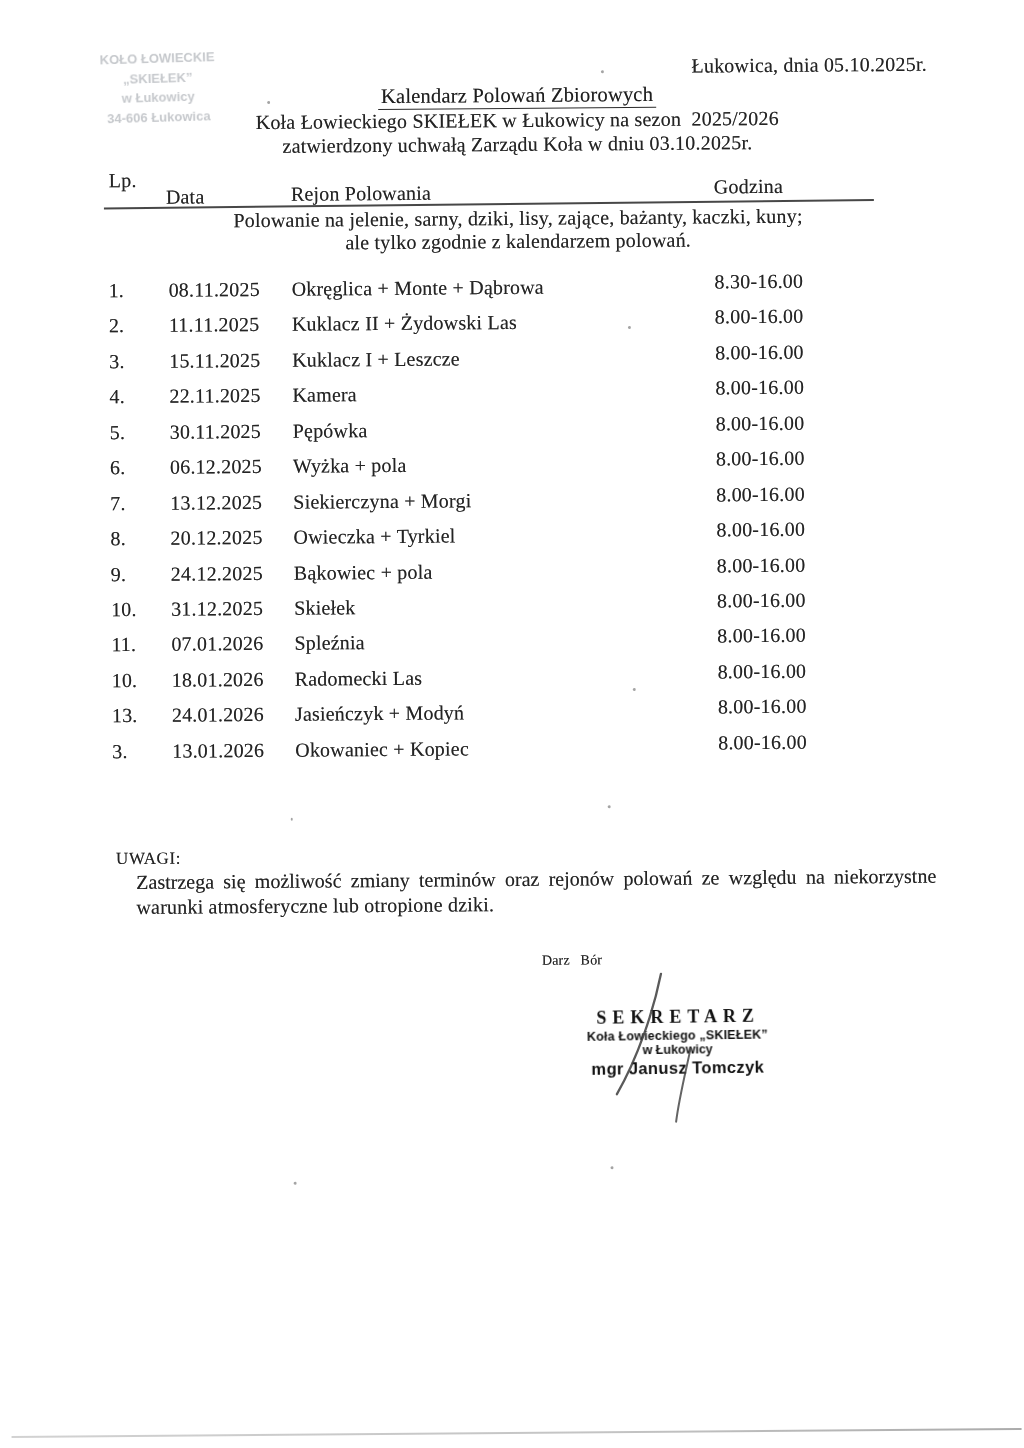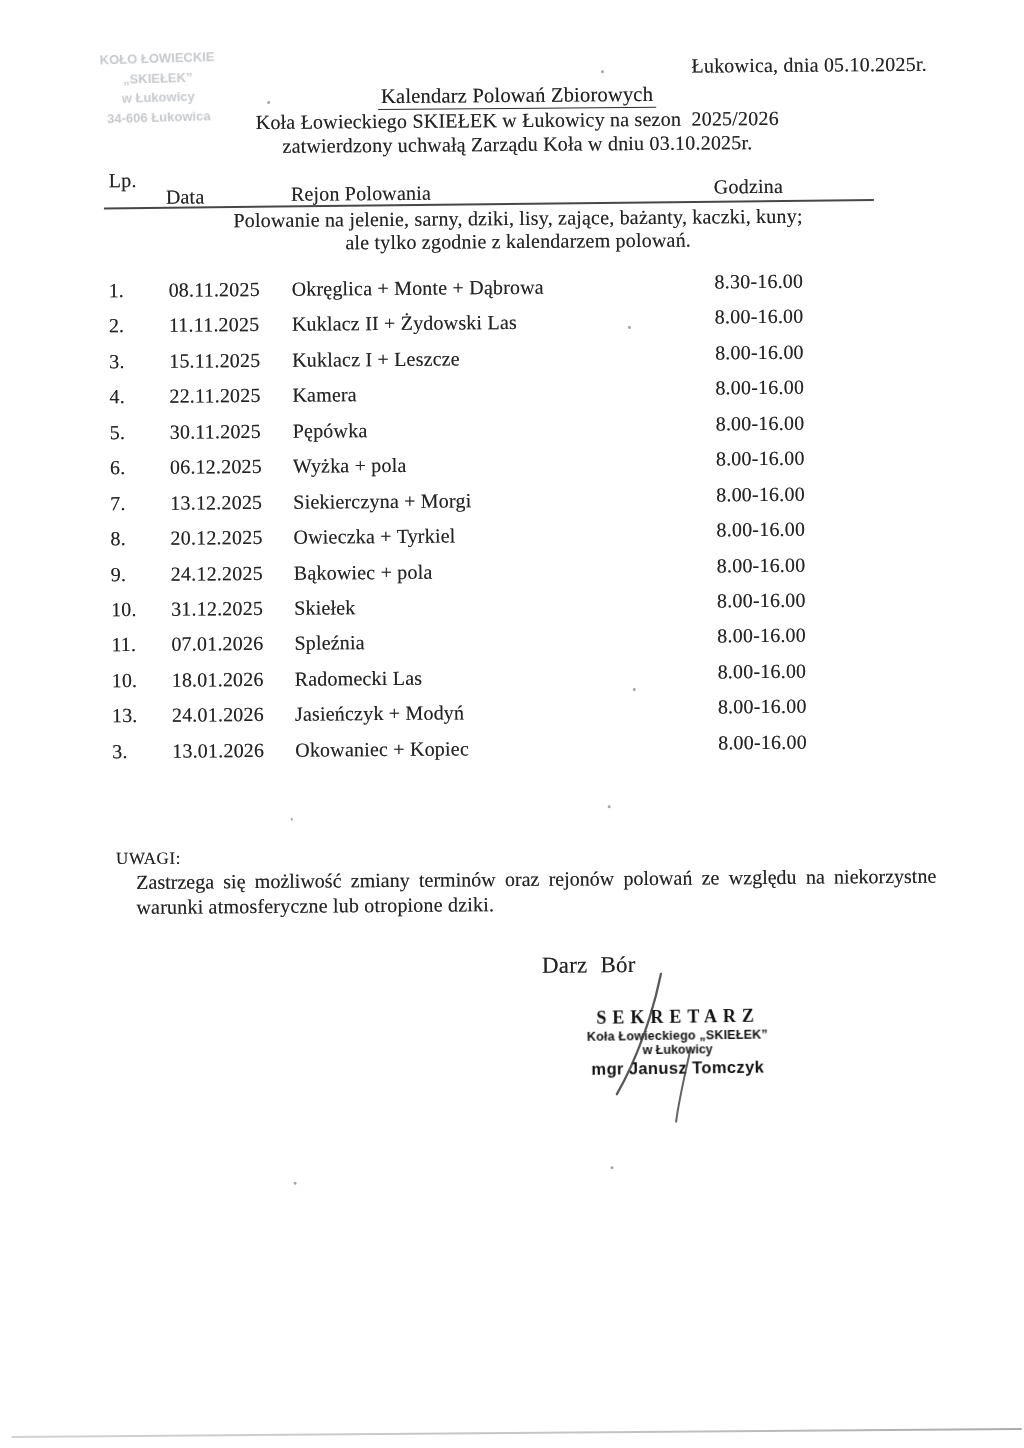--- a/index.html
+++ b/index.html
@@ -66,21 +66,21 @@
 
   
   .uwagi-head { left:115px; top:846px; font-size:17px; letter-spacing:0.6px; }
   .uwagi-l1 {
     left:135px; top:868px; width:800px; font-size:20px;
     text-align:justify; text-align-last:justify;
     color:#242424; text-shadow:0 0 0.6px rgba(40,40,40,0.55);
   }
   .uwagi-l2 { left:135px; top:893px; font-size:20px; }
 
-  .darz-bor { left:540px; top:953px; font-size:23px; word-spacing:7px; }
+  .darz-bor { left:540px; top:953px; font-size:14px; word-spacing:7px; }
 
   
   .sig-stamp {
     left:580px; top:1008px; width:190px; text-align:center;
     color:#111; filter:blur(0.3px); transform:rotate(-0.3deg);
   }
   .sig-role {
     font-family:"Liberation Serif",serif; font-size:18px; font-weight:700;
     letter-spacing:6px; white-space:nowrap; margin-left:2px;
   }

